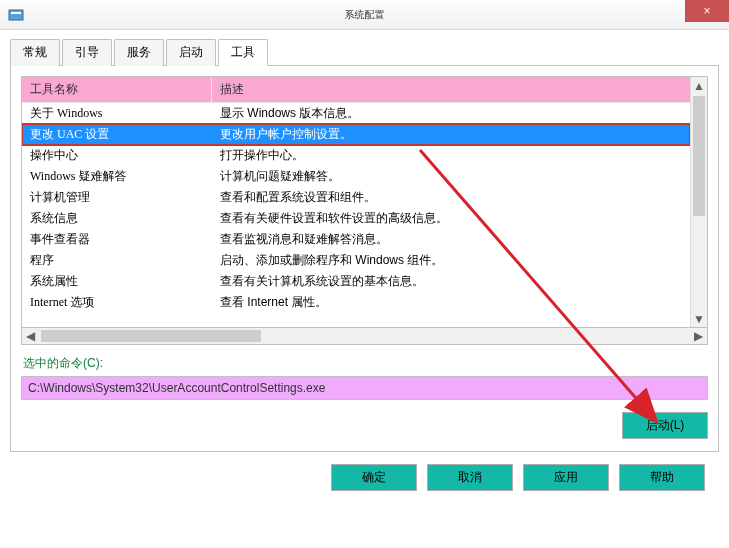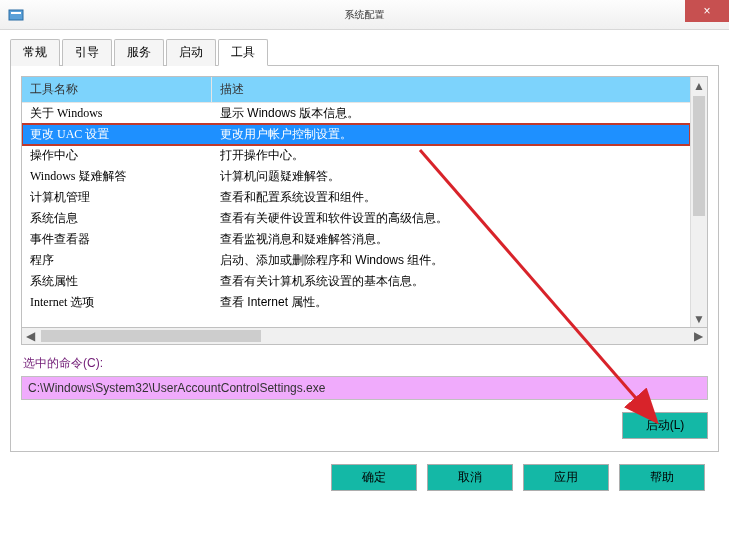--- a/index.html
+++ b/index.html
@@ -13,42 +13,42 @@
 .client { padding: 8px 10px 0 10px; }
 
 .tabs { display: flex; border-bottom: 1px solid #c0c0c0; position: relative; }
 .tab { padding: 4px 12px; border: 1px solid #c0c0c0; border-bottom: none; background: #f5f5f5; margin-right: 2px; cursor: pointer; position: relative; top: 1px; border-radius: 2px 2px 0 0; }
 .tab.active { background: #fff; border-bottom: 1px solid #fff; }
 
 .panel { border: 1px solid #c0c0c0; border-top: none; padding: 10px 10px 12px 10px; background: #fff; }
 
 .list-wrap { border: 1px solid #c0c0c0; position: relative; height: 252px; display: flex; }
 .list-body { flex: 1; overflow: hidden; position: relative; }
-.list-header { display: flex; background: #7dd3fc; border-bottom: 1px solid #e5e5e5; }
+.list-header { display: flex; background: #f9a8d4; border-bottom: 1px solid #e5e5e5; }
 .col { padding: 4px 8px; color: #333; }
 .col.name { width: 190px; border-right: 1px solid #e5e5e5; }
 .col.desc { flex: 1; }
 
 .rows { }
 .row { display: flex; align-items: center; cursor: default; }
 .row .c1 { width: 190px; padding: 2px 8px; white-space: nowrap; overflow: hidden; font-family: Liberation Serif, serif; }
 .row .c2 { flex: 1; padding: 2px 8px; white-space: nowrap; overflow: hidden; }
 .row.selected { background: #1e90ff; color: #fff; outline: 2px solid #c0392b; outline-offset: -1px; position: relative; z-index: 2; }
 
 .vscroll { width: 17px; background: #f0f0f0; border-left: 1px solid #dcdcdc; display: flex; flex-direction: column; }
 .vs-btn { height: 17px; background: #f0f0f0; display: flex; align-items: center; justify-content: center; color: #606060; cursor: pointer; }
 .vs-track { flex: 1; position: relative; }
 .vs-thumb { position: absolute; left: 2px; right: 2px; top: 2px; height: 120px; background: #cdcdcd; border-radius: 0; }
 
 .hscroll { height: 17px; border: 1px solid #c0c0c0; border-top: none; display: flex; background: #f0f0f0; }
 .hs-btn { width: 17px; display: flex; align-items: center; justify-content: center; color: #606060; cursor: pointer; }
 .hs-track { flex: 1; position: relative; }
 .hs-thumb { position: absolute; top: 2px; bottom: 2px; left: 2px; width: 220px; background: #cdcdcd; }
 
-.sel-label { margin: 10px 2px 4px 2px; color: #701a75; }
+.sel-label { margin: 10px 2px 4px 2px; color: #15803d; }
 .cmd-box { width: 100%; border: 1px solid #c0c0c0; padding: 4px 6px; background: #f0abfc; color: #333; }
 
 .launch-row { display: flex; justify-content: flex-end; margin-top: 12px; }
 .btn { border: 1px solid #adadad; background: #14b8a6; padding: 4px 0; width: 86px; text-align: center; cursor: pointer; }
 
 .bottom-btns { display: flex; justify-content: flex-end; gap: 10px; padding: 12px 14px 0 0; }
 
 .arrow-overlay { position: absolute; pointer-events: none; }
 
 </style>

